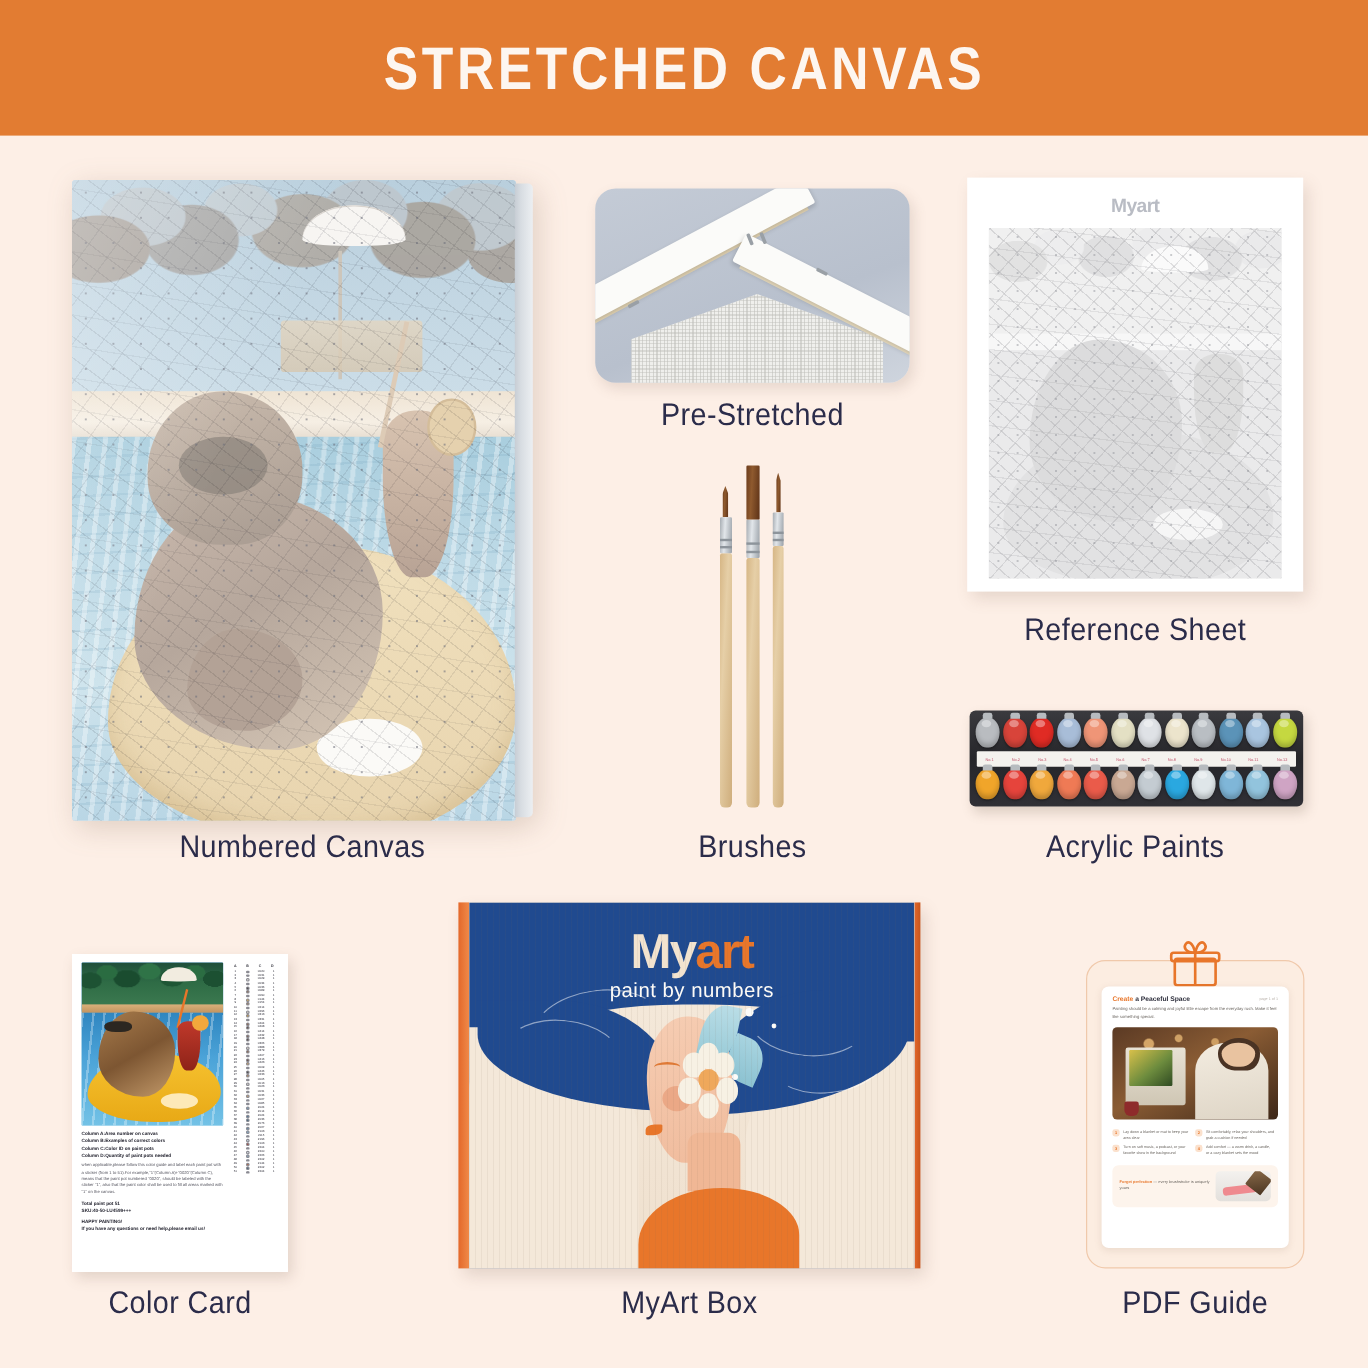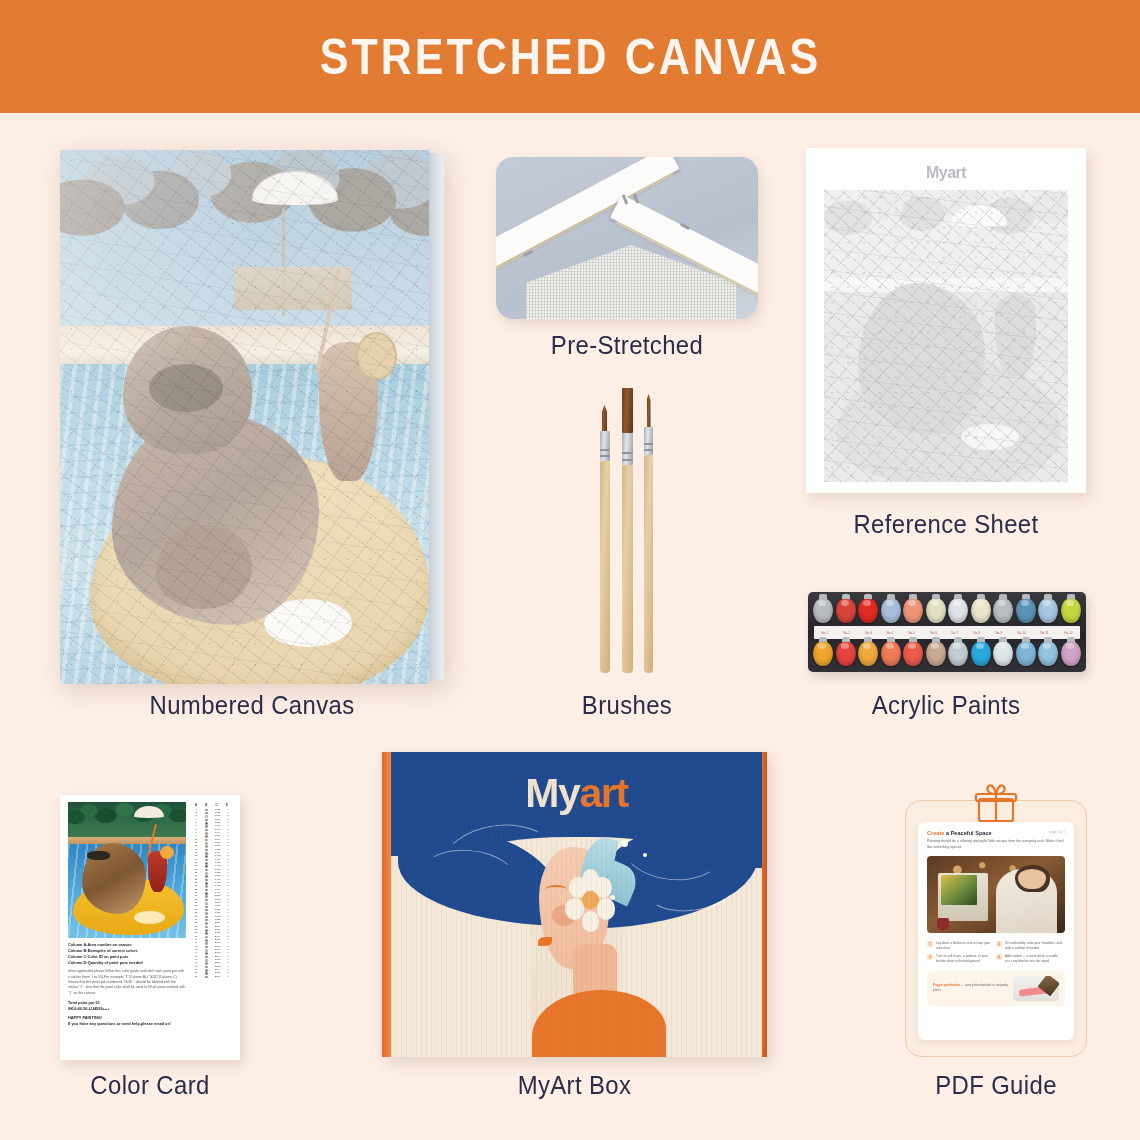--- a/index.html
+++ b/index.html
@@ -1034,20 +1034,21 @@
     <div class="petal" style="left:51.5%;top:52%;   width:4.5%; height:7%;"></div>
     <div class="flowerCore"></div>
 
     <div class="dotW" style="left:62%; top:29%; width:7px;  height:7px;"></div>
     <div class="dotW" style="left:68%; top:33%; width:4px;  height:4px;"></div>
     <div class="dotW" style="left:59%; top:47%; width:5px;  height:5px;"></div>
 
     <div class="logo">
       <span class="m">My</span><span class="a">art</span>
     </div>
+    <div class="tagline">paint by numbers</div>
     <div class="boxCorr"></div>
   </div>
 </div>
 <div class="lbl" style="left:382px; top:1070px; width:385px;">MyArt Box</div>
 
 <div class="pdfWrap">
   <div class="pdfOuter"></div>
   <svg class="giftIcon" viewBox="0 0 46 42">
     <rect x="6" y="17" width="34" height="22" rx="2" fill="none" stroke="#E8762A" stroke-width="2.2"></rect>
     <rect x="3" y="12" width="40" height="7" rx="2" fill="none" stroke="#E8762A" stroke-width="2.2"></rect>

